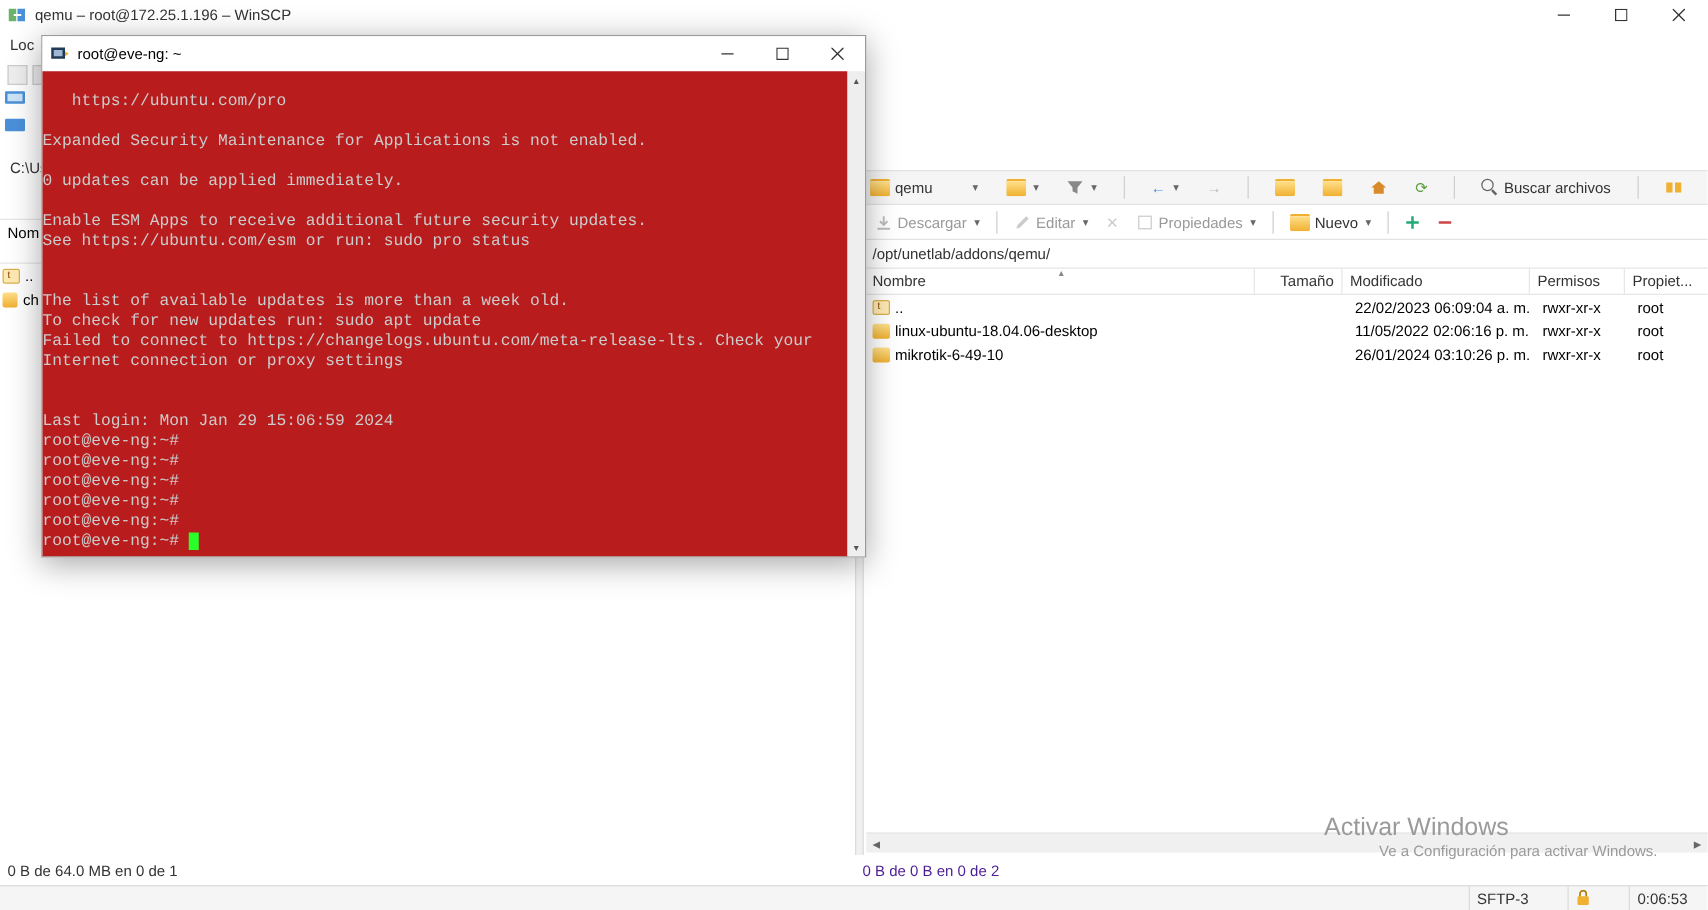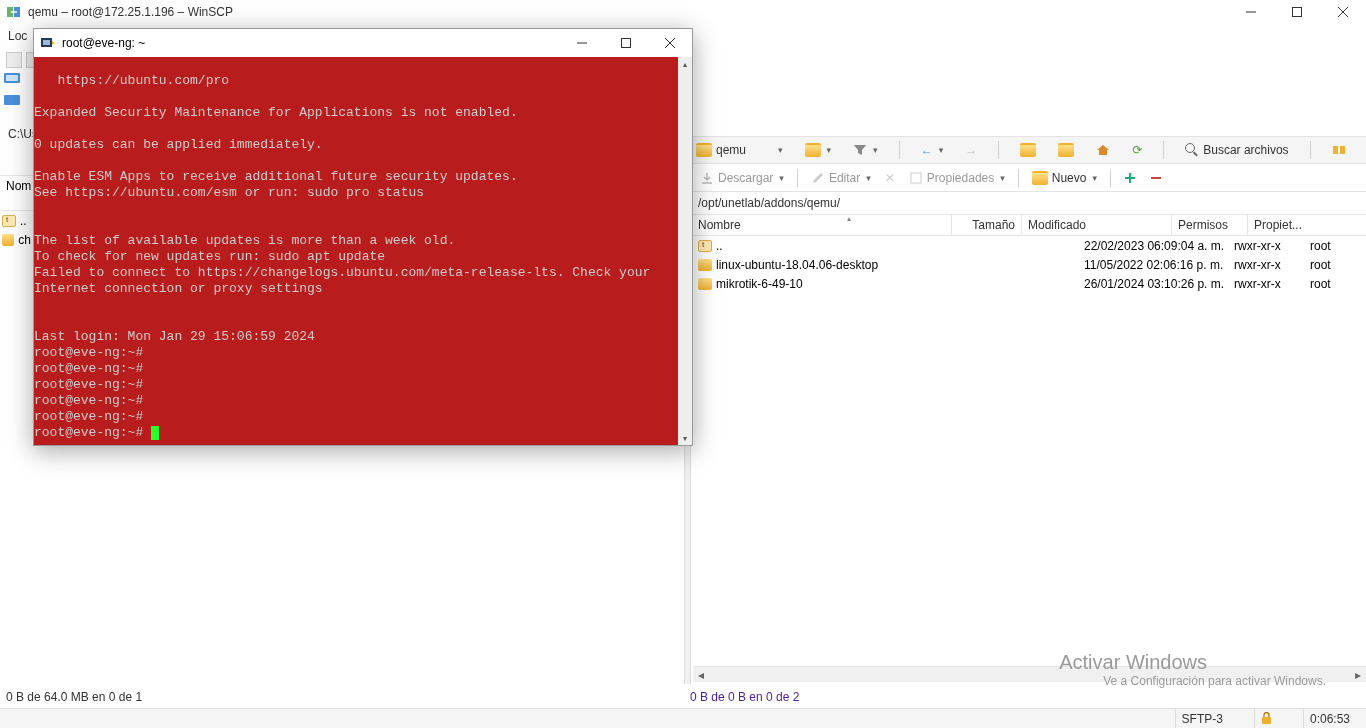--- a/index.html
+++ b/index.html
@@ -246,21 +246,21 @@
     <span class="btn">
         <svg width="12" height="12">
           <path d="M1 6h10" stroke="#c44" stroke-width="2"></path>
         </svg>
       </span>
   </div>
 
   <div class="r-path">/opt/unetlab/addons/qemu/</div>
 
   <div class="r-header">
-    <div class="col" style="width:260px">
+    <div class="col" style="width:312px">
         <span>Nombre</span>
       </div>
     <span class="sortind">▴</span>
     <div class="col" style="width:70px;justify-content:flex-end">
         <span>Tamaño</span>
       </div>
     <div class="col" style="width:150px">
         <span>Modificado</span>
       </div>
     <div class="col" style="width:76px">

